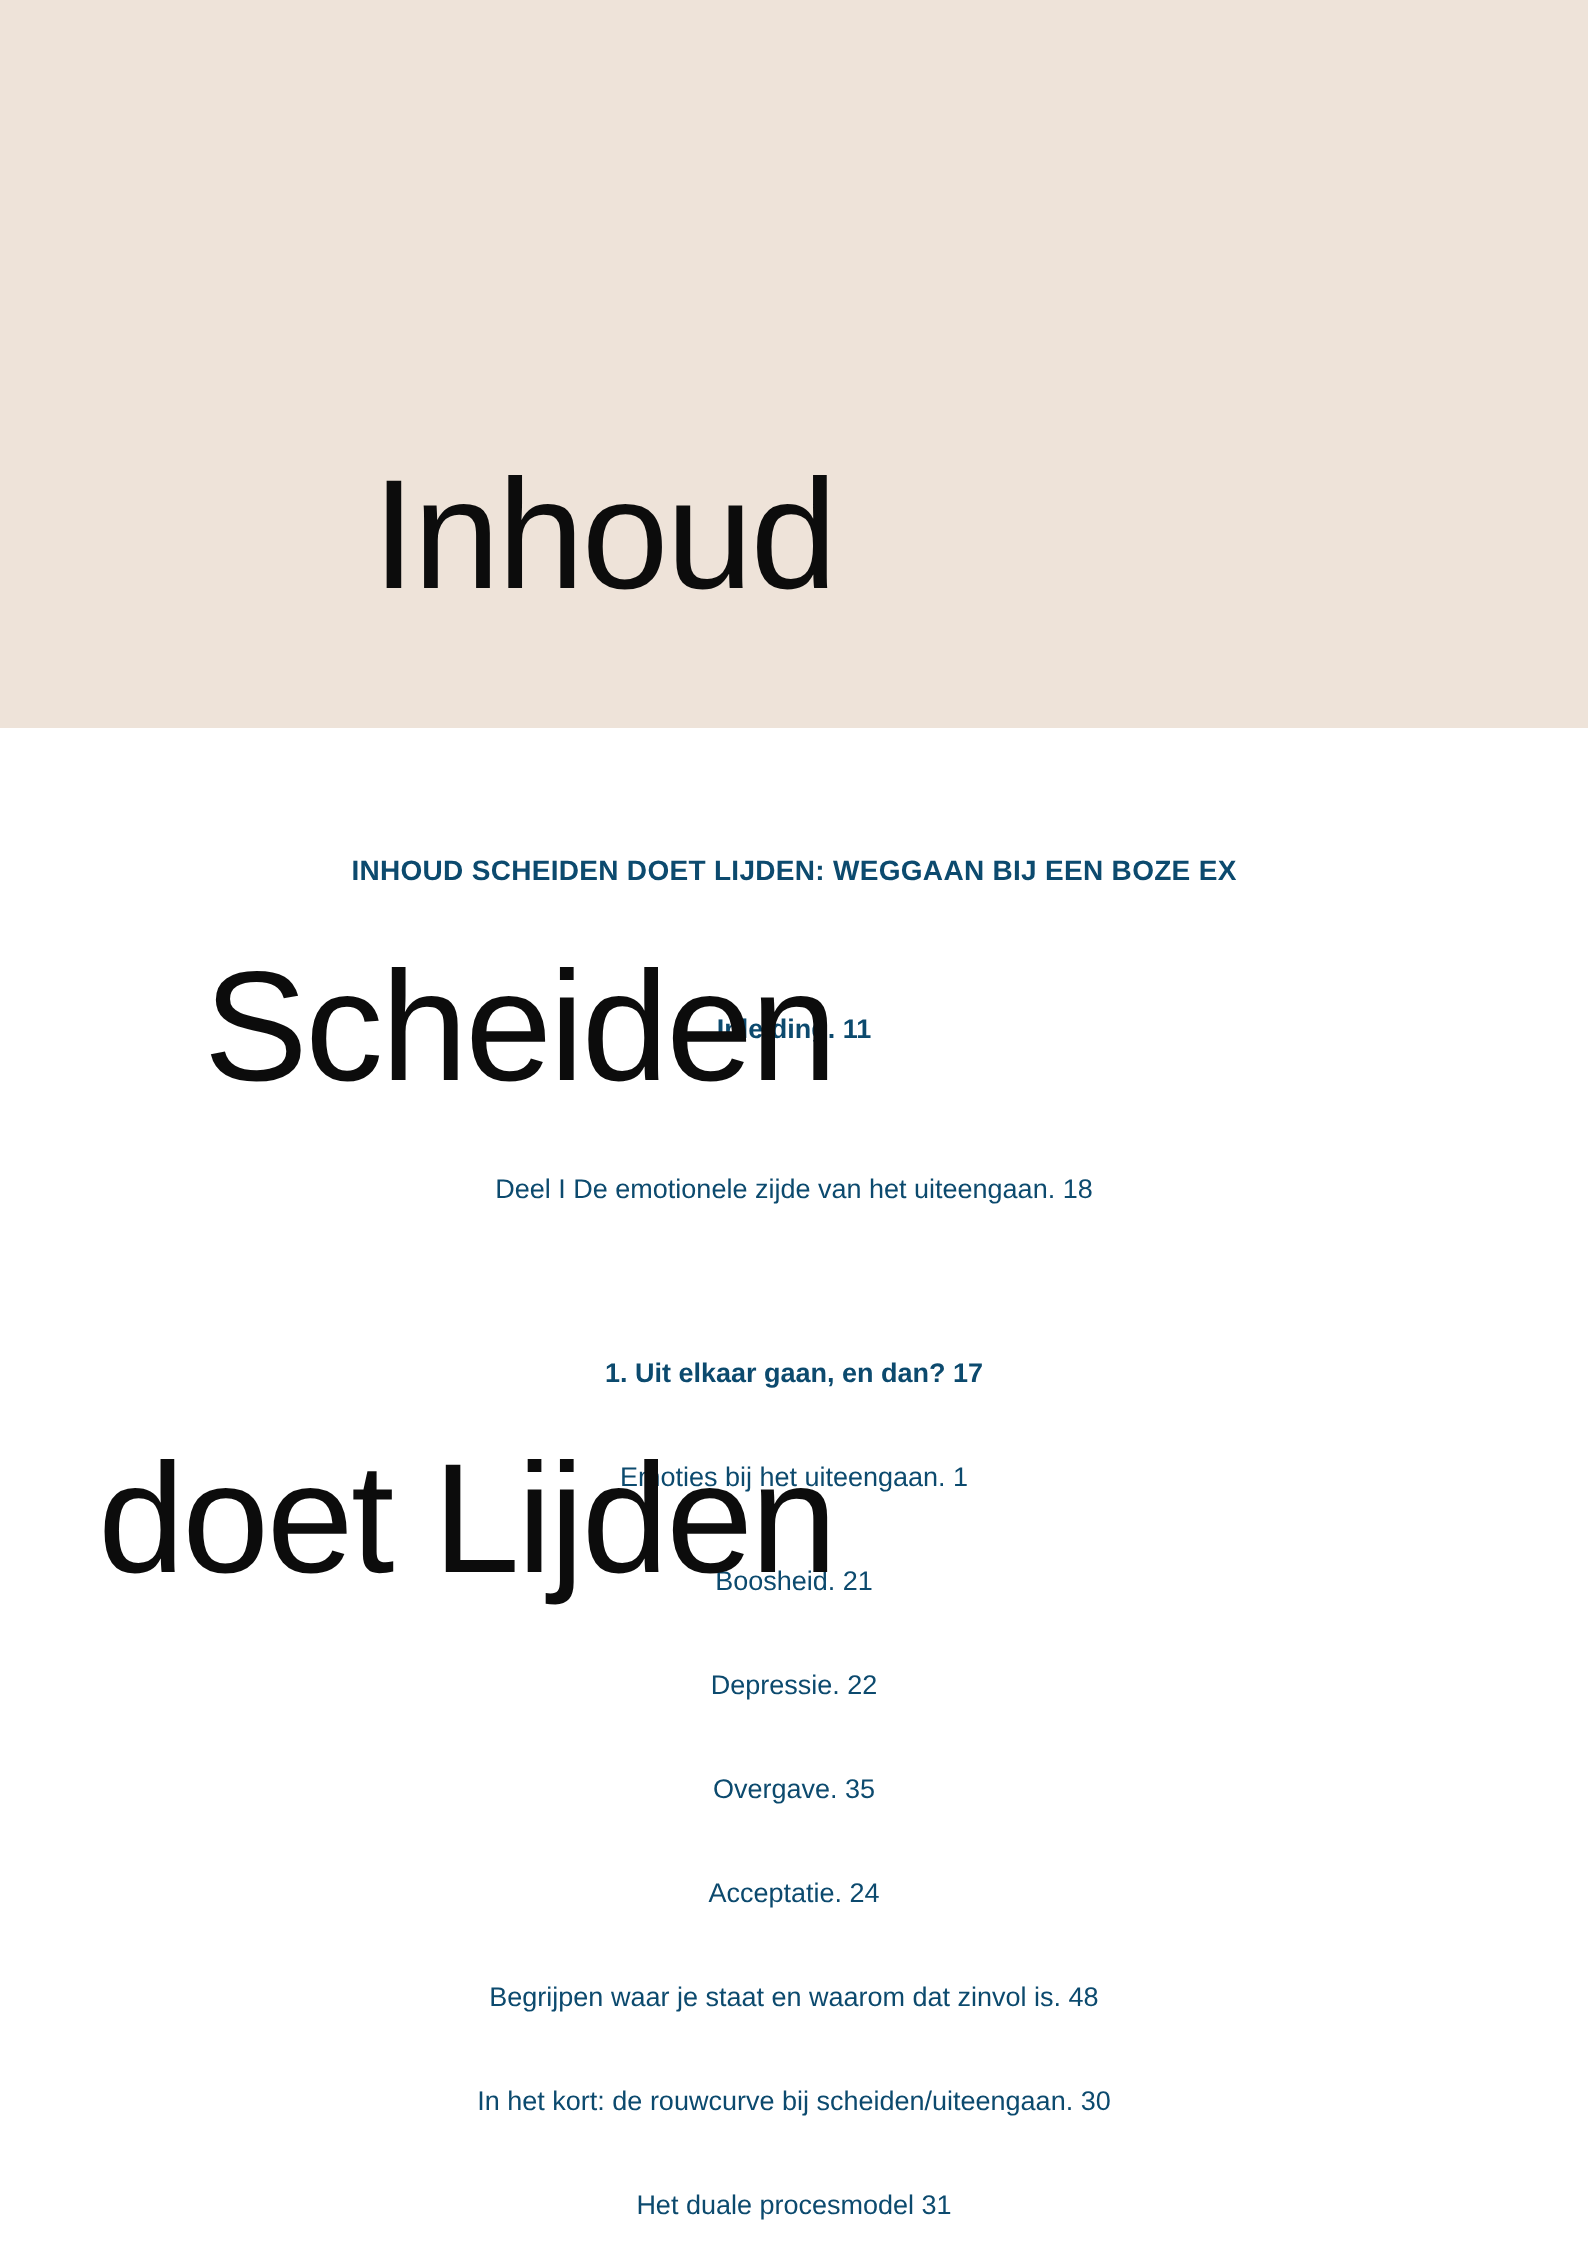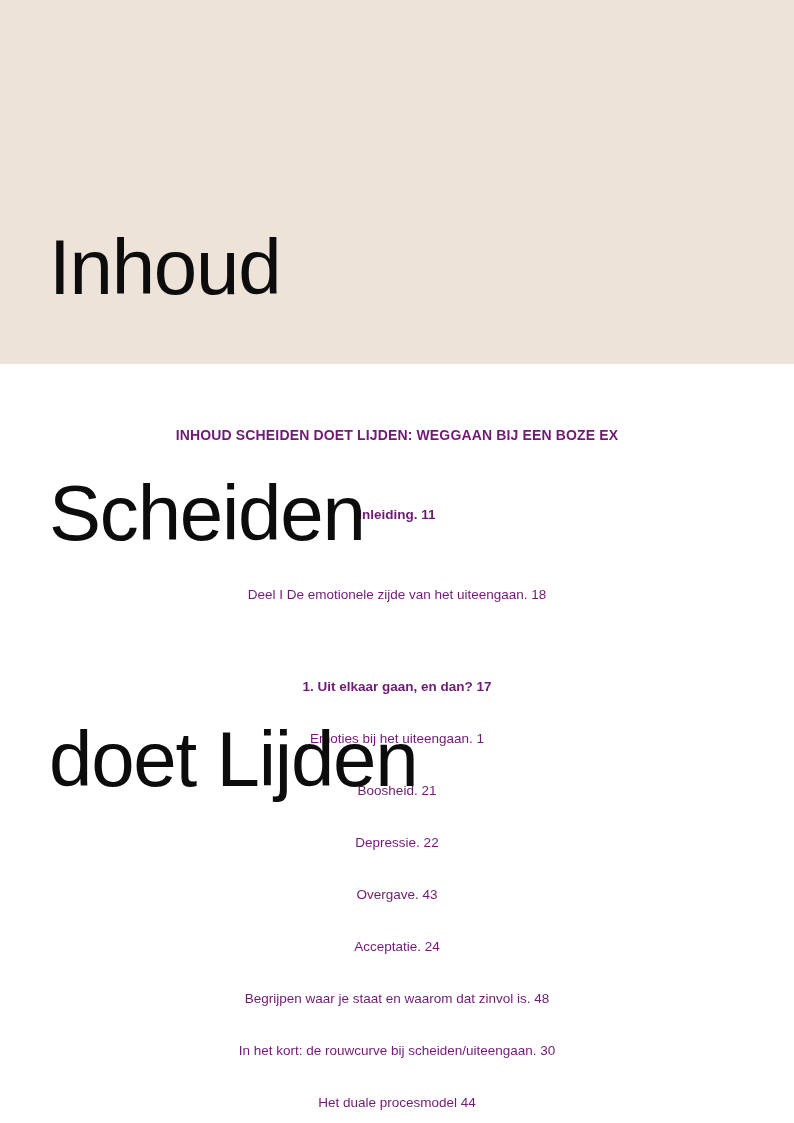--- a/index.html
+++ b/index.html
@@ -17,20 +17,21 @@
   }
 
   
   .banner {
     width: 794px;
     height: 364px;
     background: #eee3d9;
     box-sizing: border-box;
     padding: 0;
     position: relative;
+    text-align: right;
   }
   .banner-title {
     position: absolute;
     left: 49px;
     top: 62px;
     margin: 0;
     font-family: "Liberation Sans", "DejaVu Sans", sans-serif;
     font-weight: 400;
     font-size: 78px;
     line-height: 82px;
@@ -45,21 +46,21 @@
   
   .doc-body {
     width: 794px;
     box-sizing: border-box;
     padding: 0;
     background: #ffffff;
   }
   .toc-entry {
     display: block;
     text-align: center;
-    color: #701a75;
+    color: #0c4a6e;
     font-family: "Liberation Sans", "DejaVu Sans", sans-serif;
     font-size: 13.5px;
     line-height: 18px;
     font-weight: 400;
     white-space: nowrap;
   }
   
   .slot-40 { height: 40px; margin-top: 12px; }
   .slot-80 { height: 80px; }
 
@@ -112,32 +113,32 @@
 
   <div class="slot-40">
     <div class="toc-entry">Boosheid. 21</div>
   </div>
 
   <div class="slot-40">
     <div class="toc-entry">Depressie. 22</div>
   </div>
 
   <div class="slot-40">
-    <div class="toc-entry">Overgave. 43</div>
+    <div class="toc-entry">Overgave. 35</div>
   </div>
 
   <div class="slot-40">
     <div class="toc-entry">Acceptatie. 24</div>
   </div>
 
   <div class="slot-40">
     <div class="toc-entry">Begrijpen waar je staat en waarom dat zinvol is. 48</div>
   </div>
 
   <div class="slot-40">
     <div class="toc-entry">In het kort: de rouwcurve bij scheiden/uiteengaan. 30</div>
   </div>
 
   <div class="slot-40">
-    <div class="toc-entry">Het duale procesmodel 44</div>
+    <div class="toc-entry">Het duale procesmodel 31</div>
   </div>
 
 </main>
 
 </body></html>

